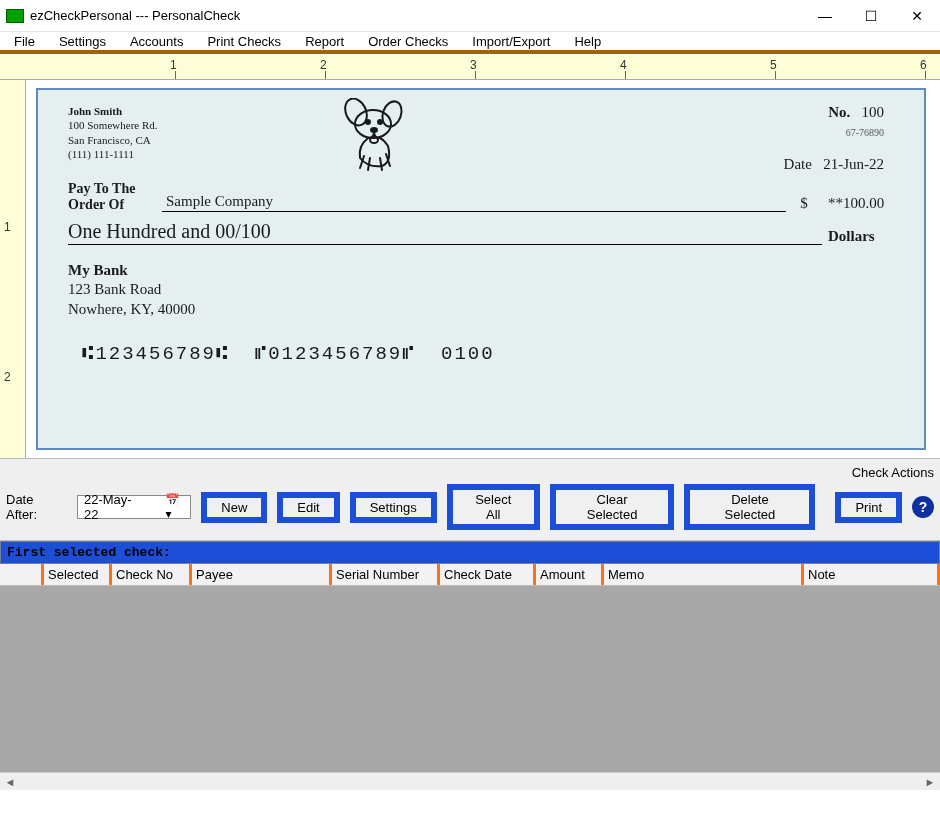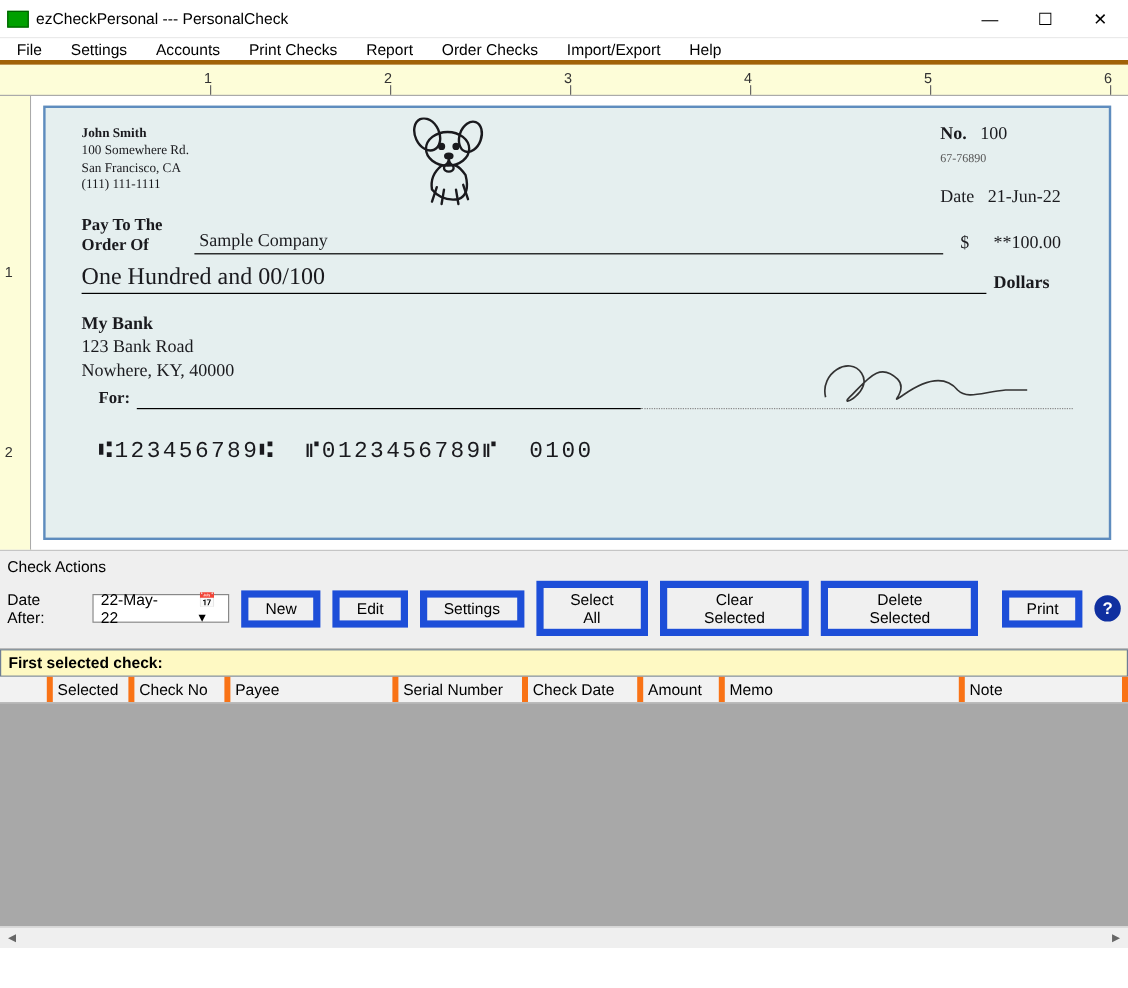--- a/index.html
+++ b/index.html
@@ -75,21 +75,21 @@
     left: 10px; top: 8px;
     width: 890px; height: 362px;
     background: #e5efef;
     border: 2px solid #5e8cbe;
     padding: 14px 30px;
     font-family: Georgia, "Times New Roman", serif;
     color: #1a1a1e;
   }
   .check .ident { font-size: 11px; line-height: 1.3; }
   .check .ident .name { font-weight: bold; }
-  .check .topright { position: absolute; right: 40px; top: 14px; text-align: left; }
+  .check .topright { position: absolute; right: 40px; top: 14px; text-align: right; }
   .check .topright .chkno { font-size: 15px; }
   .check .topright .route { font-size: 10px; color: #555; margin-top: 6px; }
   .check .topright .date { font-size: 15px; margin-top: 18px; }
   .check .logo { position: absolute; left: 300px; top: 8px; }
 
   .payline { margin-top: 20px; display: flex; align-items: flex-end; }
   .payline .plabel { font-weight: bold; font-size: 14px; width: 94px; line-height: 1.1; }
   .payline .payee { flex: 1; border-bottom: 1.5px solid #000; font-size: 15px; padding: 0 4px 1px; }
   .payline .dollar { width: 20px; text-align: center; font-size: 15px; margin-left: 8px; }
   .payline .amount { width: 80px; font-size: 15px; text-align: center; padding-left: 4px; }
@@ -109,21 +109,21 @@
   .sig-svg { position: absolute; right: 36px; bottom: -6px; }
 
   .micr { margin-top: 24px; font-family: "Courier New", monospace; font-size: 19px; letter-spacing: 2px; word-spacing: 12px; margin-left: 14px; }
 
   .actionsbar {
     background: #efefef;
     border-top: 1px solid #bbb;
     border-bottom: 1px solid #bbb;
     padding: 4px 6px 10px;
   }
-  .actionsbar .secthead { font-size: 13px; padding: 2px 0 4px; }
+  .actionsbar .secthead { font-size: 13px; padding: 2px 0 4px; text-align: right; }
   .actionsrow { display: flex; align-items: center; gap: 10px; }
   .actionsrow .lbl { font-size: 13px; }
   .datebox {
     display: inline-flex; align-items: center;
     border: 1px solid #888; background: #fff; height: 24px;
     padding: 0 4px 0 6px; font-size: 13px;
   }
   .datebox .calicon { margin-left: 20px; font-size: 12px; }
   .actbtn {
     border: 6px solid #1d4ed8; background: #f0f0f0;
@@ -131,34 +131,35 @@
   }
   .spacer { flex: 1; }
   .helpbtn {
     width: 22px; height: 22px; border-radius: 50%;
     background: #1030a0; color: #fff; font-weight: bold;
     display: flex; align-items: center; justify-content: center;
     font-size: 14px;
   }
 
   .gridhead1 {
-    background: #fef9c3;
+    background: #1d4ed8;
     border: 1px solid #6e7e94;
     padding: 3px 6px;
     font-weight: bold;
     font-size: 13px;
+    font-family: Liberation Mono, monospace;
   }
   .gridhead2 {
     display: flex;
     background: #f2f2f2;
     border-bottom: 1px solid #bbb;
     font-size: 13px;
   }
   .gridhead2 .col {
-    border-right: 5px solid #f97316;
+    border-right: 3px solid #f97316;
     padding: 3px 4px;
     white-space: nowrap;
     overflow: hidden;
   }
   .gridbody {
     background: #a8a8a8;
     height: 186px;
   }
 
   .hscroll {
@@ -272,30 +273,20 @@
         <div class="words">One Hundred  and 00/100</div>
         <div class="dlabel">Dollars</div>
       </div>
 
       <div class="bankblock">
         <div class="bname">My Bank</div>
         <div>123 Bank Road</div>
         <div>Nowhere, KY, 40000</div>
       </div>
 
-      <div class="sigrow">
-        <div class="forlabel">For:</div>
-        <div class="forline"></div>
-        <div class="sigarea">
-          <svg class="sig-svg" width="180" height="56" viewBox="0 0 180 56">
-            <path d="M10 40 C 5 20, 30 5, 40 20 C 50 35, 20 50, 30 40 C 45 25, 55 10, 70 25 C 80 35, 60 48, 75 38 C 95 24, 110 22, 120 34 C 128 42, 140 36, 160 34 L 178 34" fill="none" stroke="#333" stroke-width="1.4"></path>
-          </svg>
-          <div class="sigdots"></div>
-        </div>
-      </div>
 
       <div class="micr">⑆123456789⑆  ⑈0123456789⑈  0100</div>
     </div>
   </div>
 </div>
 
 <div class="actionsbar">
   <div class="secthead">Check Actions</div>
   <div class="actionsrow">
     <span class="lbl">Date After:</span>

